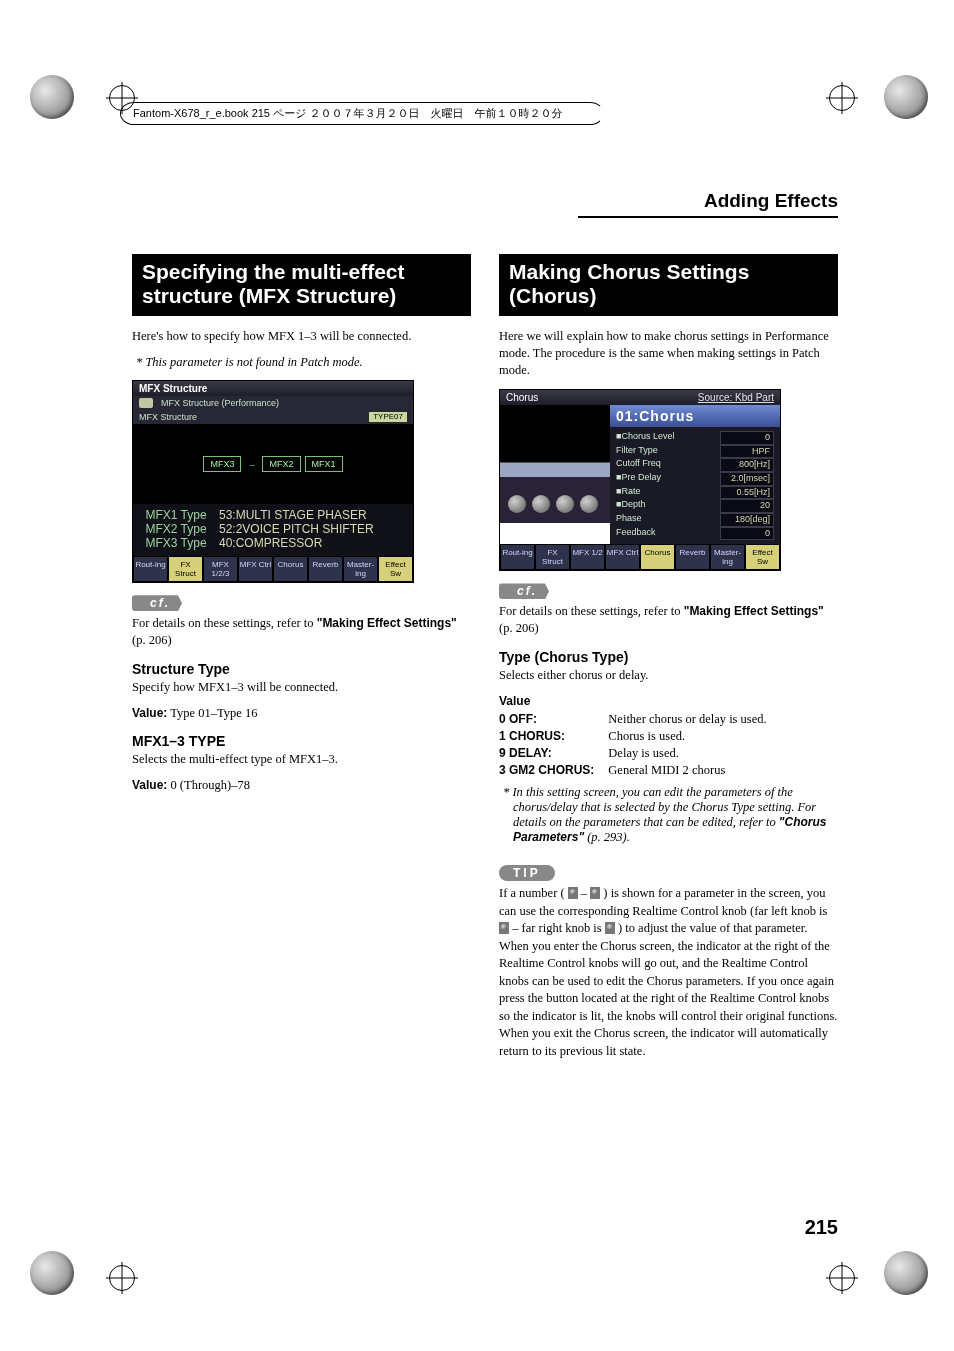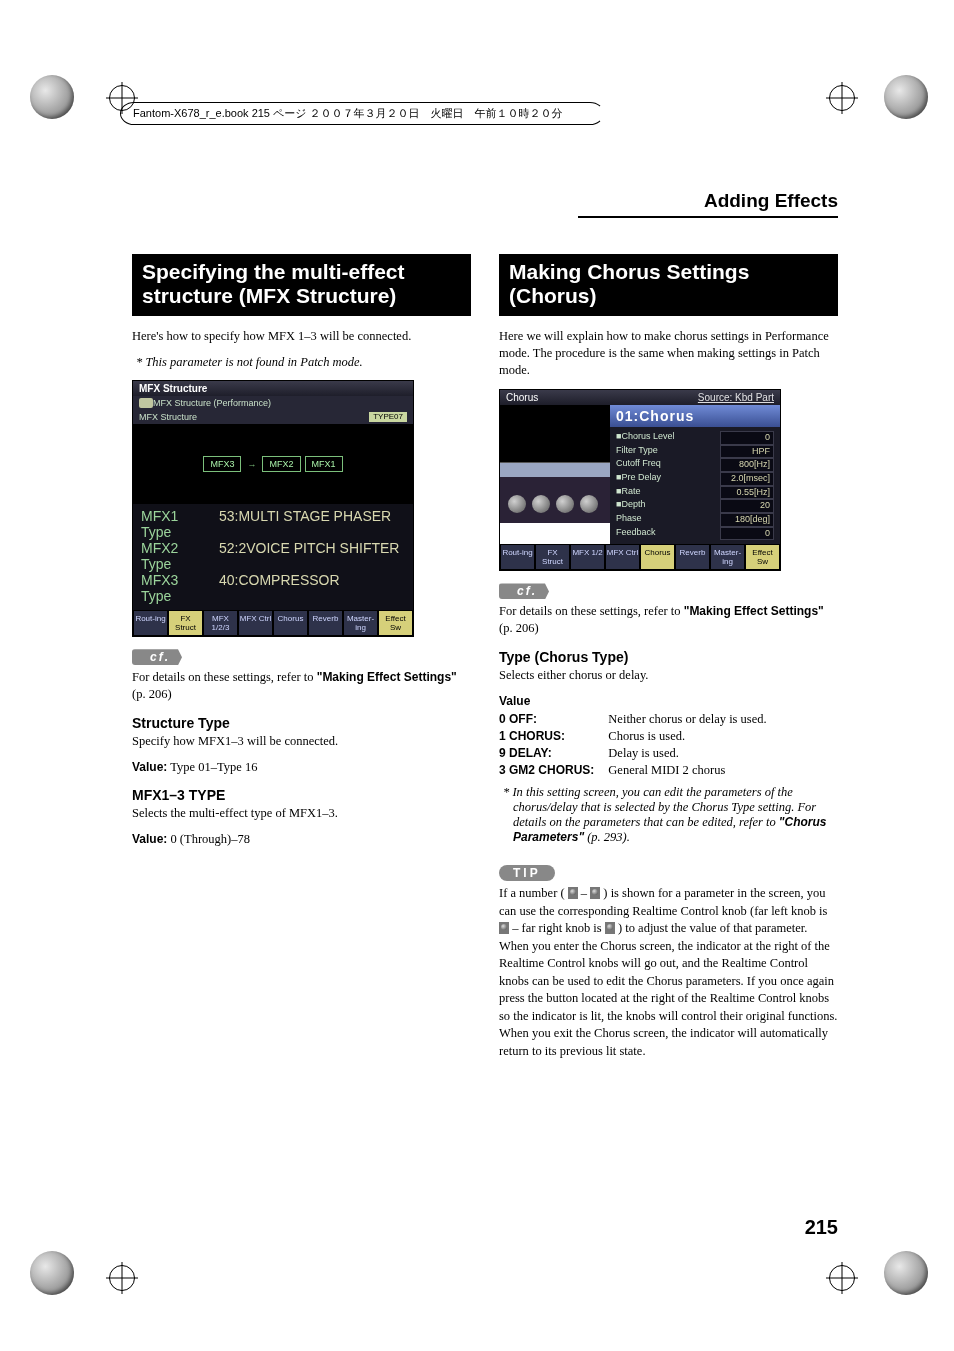--- a/index.html
+++ b/index.html
@@ -139,21 +139,21 @@
   .ss-work {
     min-height: 60px;
     display:flex; align-items:center; justify-content:center;
     gap: 6px; padding: 10px;
     background:#000;
   }
   .ss-node {
     border:1px solid #7bbf7b; padding: 2px 6px; font-size:9px; color:#a8f0a8;
   }
   .ss-table { padding: 4px 8px 6px 8px; background:#101018;}
-  .ss-table div { display:flex; gap:8px; font-size:14px; }
+  .ss-table div { display:flex; gap:8px; font-size:12px;text-align:center; }
   .ss-table .lab { width:70px; color:#9bd49b; }
   .ss-table .val { color:#d8d8b0; }
   .ss-softkeys { display:flex; }
   .ss-softkeys > div {
     flex:1; text-align:center;
     background:#2e324a; color:#cfd6ff;
     border:1px solid #000;
     font-size:8px; padding:3px 0;
   }
   .ss-softkeys > div.on { background:#d6d07a; color:#000; }
@@ -297,21 +297,21 @@
     <div class="col">
       <div class="black-heading">Specifying the multi-effect structure (MFX Structure)</div>
       <p class="body">Here's how to specify how MFX 1–3 will be connected.</p>
       <p class="note">This parameter is not found in Patch mode.</p>
 
       <div class="screenshot">
         <div class="ss-titlebar">
           <span>MFX Structure</span>
         </div>
         <div class="ss-sub">
-          <span style="display:flex;">
+          <span style="display:flex;gap:8px;">
             <span style="width:14px;height:10px;background:#c0c6a0;border-radius:2px;display:inline-block;"></span>
             <span>MFX Structure (Performance)</span>
           </span>
         </div>
         <div class="ss-sub">
           <span>MFX Structure</span>
           <span class="badge">TYPE07</span>
         </div>
         <div class="ss-work">
           <div style="display:flex;align-items:flex-start;gap:4px;">

